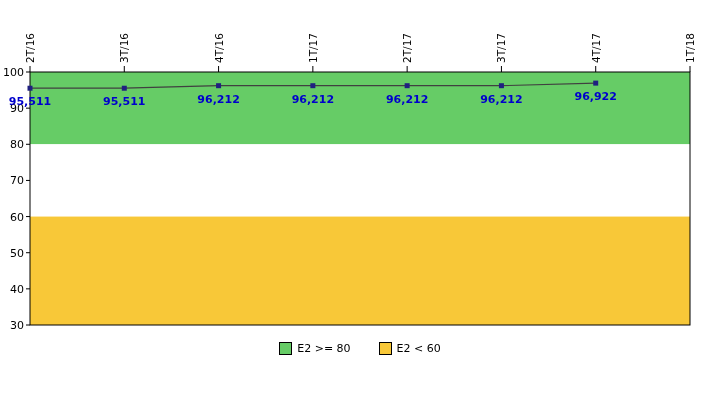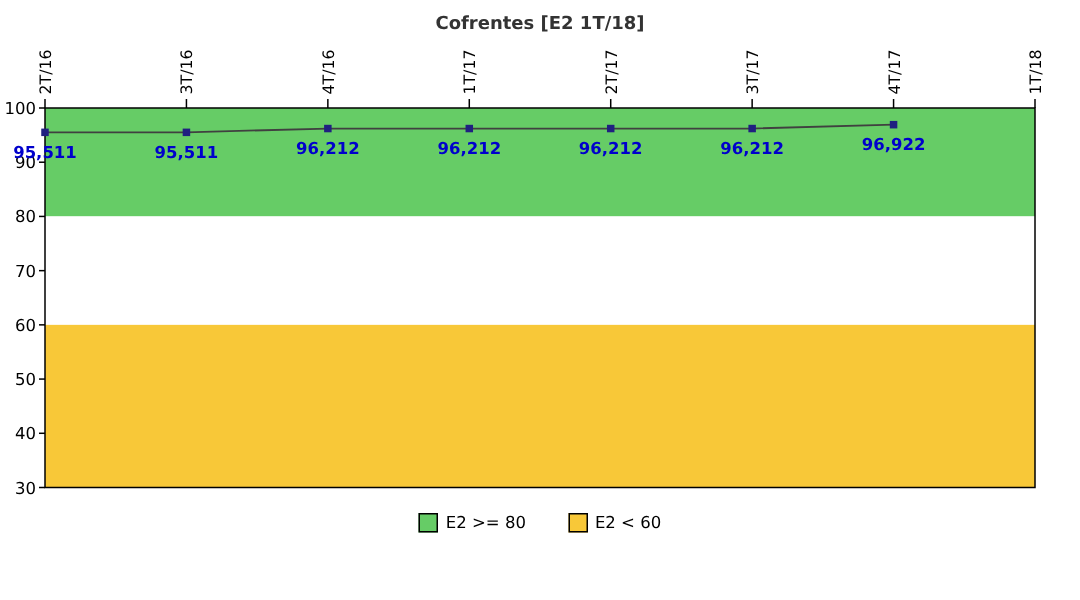--- a/index.html
+++ b/index.html
@@ -24,21 +24,20 @@
   .swatch{
     display:inline-block;width:13px;height:13px;
     border:1px solid #000000;box-sizing:border-box;
   }
   .legend-label{font-size:11px;color:#000000;}
 </style>
 </head>
 <body>
 
 <div id="app">
-  <div class="chart-title">Cofrentes [E2 1T/18]</div>
 
   <svg width="720" height="338" viewBox="0 0 720 338">
       <rect x="30" y="72" width="660" height="72.28571428571428" fill="#66CC66"></rect>
       <rect x="30" y="144.28571428571428" width="660" height="72.2857142857143" fill="#FFFFFF"></rect>
       <rect x="30" y="216.57142857142858" width="660" height="108.42857142857142" fill="#F8C838"></rect>
       <rect x="30" y="72" width="660" height="253" fill="none" stroke="#000000" stroke-width="1"></rect>
       <line x1="30" y1="66" x2="30" y2="72" stroke="#000000"></line>
       <text x="34" y="63" transform="rotate(-90 34 63)" font-size="10.5" fill="#000000" text-anchor="start">2T/16</text>
       <line x1="124.28571428571429" y1="66" x2="124.28571428571429" y2="72" stroke="#000000"></line>
       <text x="128.28571428571428" y="63" transform="rotate(-90 128.28571428571428 63)" font-size="10.5" fill="#000000" text-anchor="start">3T/16</text>

